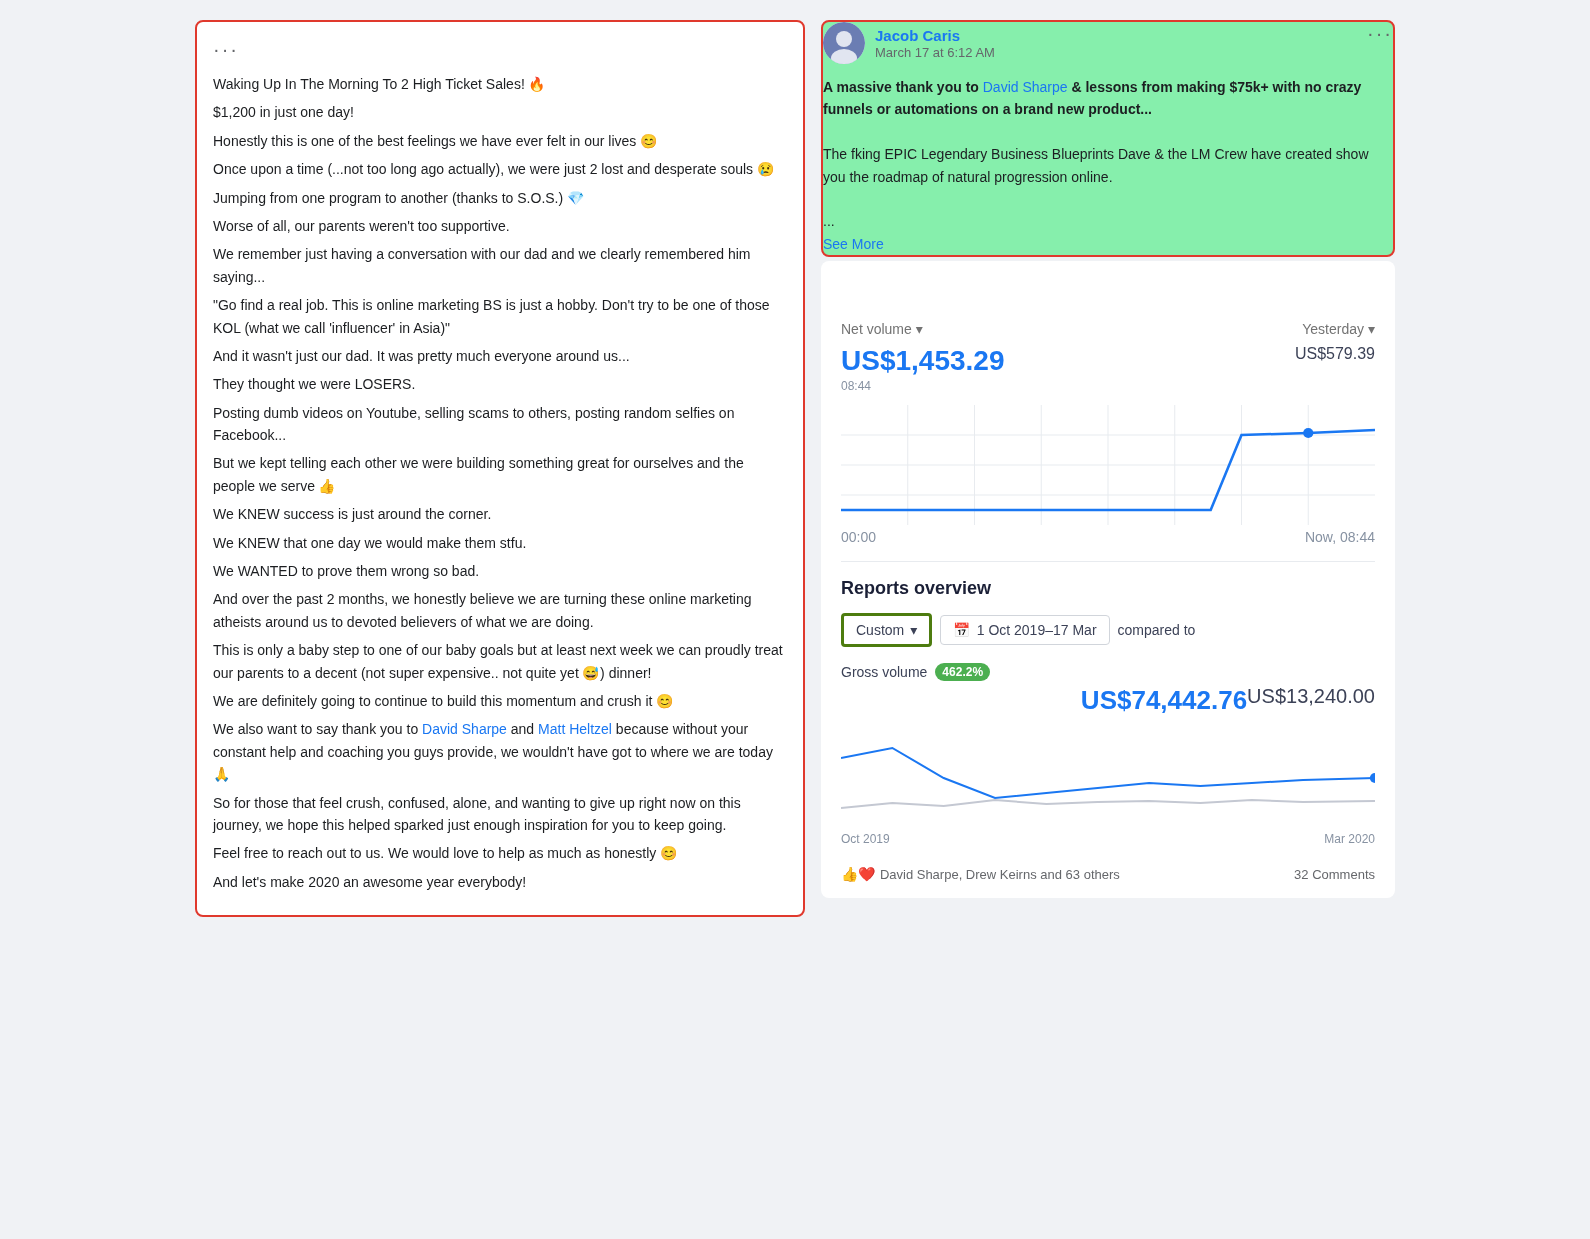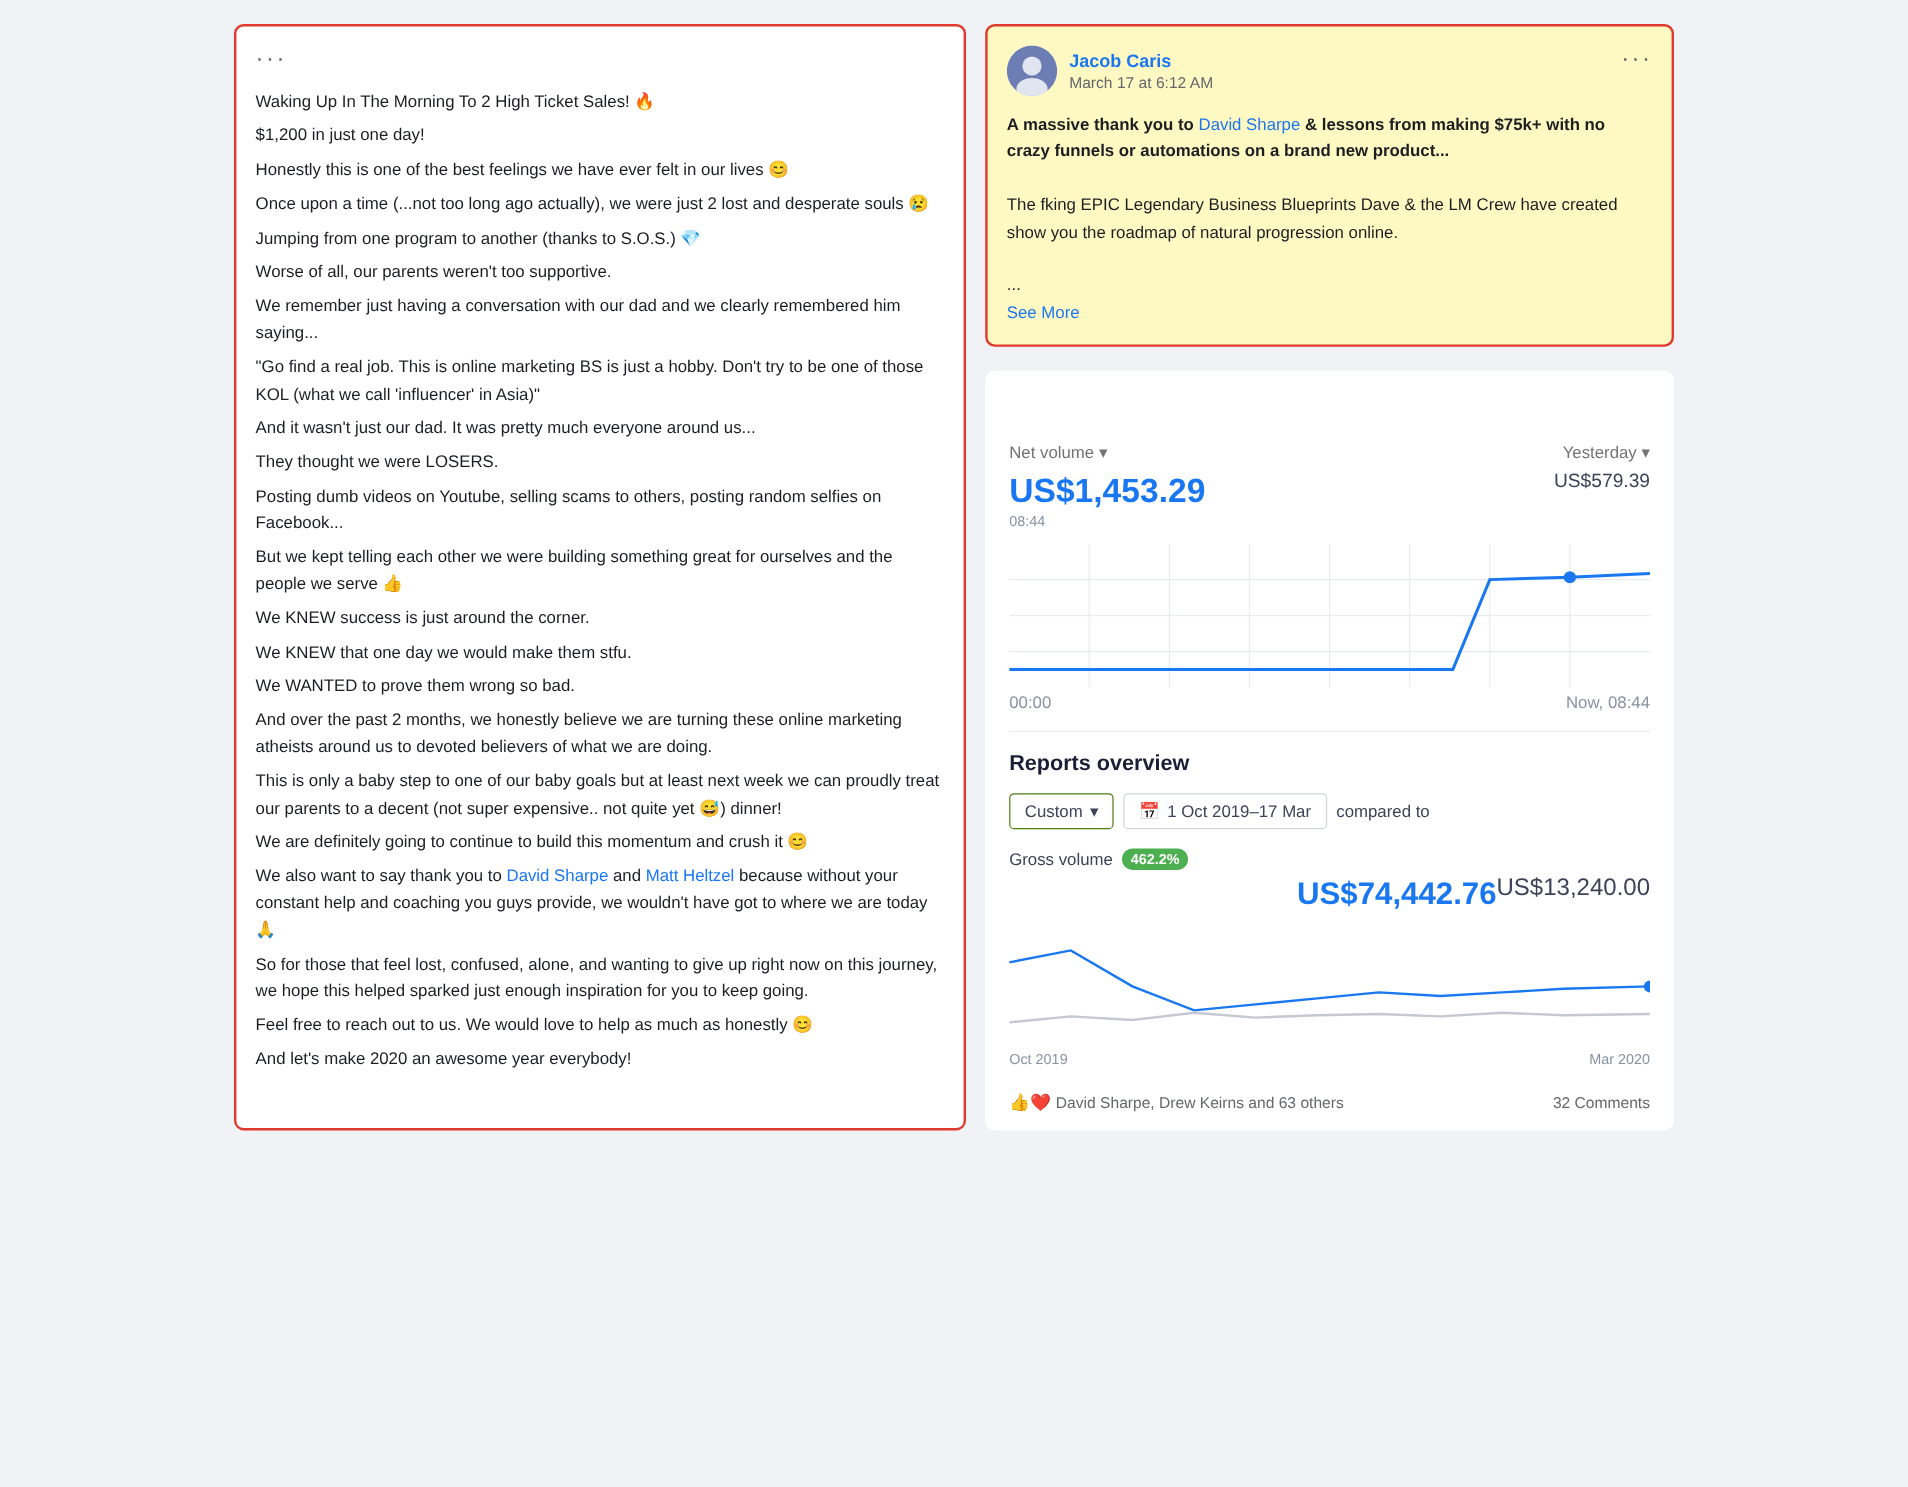--- a/index.html
+++ b/index.html
@@ -103,25 +103,24 @@
     .right-panel {
       flex: 1;
       display: flex;
       flex-direction: column;
       gap: 0;
       min-width: 520px;
     }
 
     
     .top-post-card {
-      background: #fef9c3;
+      background: #86efac;
       border-radius: 8px;
       border: 2px solid #e0392d;
-      padding: 16px;
-      margin-bottom: 20px;
+      margin-bottom: 4px;
     }
     .top-post-body {
       font-size: 14px;
       line-height: 1.6;
       color: #1c1e21;
     }
     .top-post-body .bold-text {
       font-weight: 700;
     }
 
@@ -210,21 +209,21 @@
       display: flex;
       align-items: center;
       gap: 8px;
       margin-bottom: 16px;
     }
     .custom-dropdown {
       display: flex;
       align-items: center;
       gap: 6px;
       padding: 6px 12px;
-      border: 1px solid #4d7c0f;
+      border: 3px solid #4d7c0f;
       border-radius: 4px;
       font-size: 14px;
       color: #3c4257;
       background: #fff;
       cursor: pointer;
     }
     .date-range-btn {
       display: flex;
       align-items: center;
       gap: 6px;
@@ -330,21 +329,21 @@
       <p>They thought we were LOSERS.</p>
       <p>Posting dumb videos on Youtube, selling scams to others, posting random selfies on Facebook...</p>
       <p>But we kept telling each other we were building something great for ourselves and the people we serve 👍</p>
       <p>We KNEW success is just around the corner.</p>
       <p>We KNEW that one day we would make them stfu.</p>
       <p>We WANTED to prove them wrong so bad.</p>
       <p>And over the past 2 months, we honestly believe we are turning these online marketing atheists around us to devoted believers of what we are doing.</p>
       <p>This is only a baby step to one of our baby goals but at least next week we can proudly treat our parents to a decent (not super expensive.. not quite yet 😅) dinner!</p>
       <p>We are definitely going to continue to build this momentum and crush it 😊</p>
       <p>We also want to say thank you to <a class="link-text">David Sharpe</a> and <a class="link-text">Matt Heltzel</a> because without your constant help and coaching you guys provide, we wouldn't have got to where we are today 🙏</p>
-      <p>So for those that feel lost, confused, alone, and wanting to give up right now on this journey, we hope this helped sparked just enough inspiration for you to keep going.</p>
+      <p>So for those that feel crush, confused, alone, and wanting to give up right now on this journey, we hope this helped sparked just enough inspiration for you to keep going.</p>
       <p>Feel free to reach out to us. We would love to help as much as honestly 😊</p>
       <p>And let's make 2020 an awesome year everybody!</p>
     </div>
   </div>
 
   <div class="right-panel">
 
     <div class="top-post-card">
       <div class="post-header">
         <div class="post-header-left">

